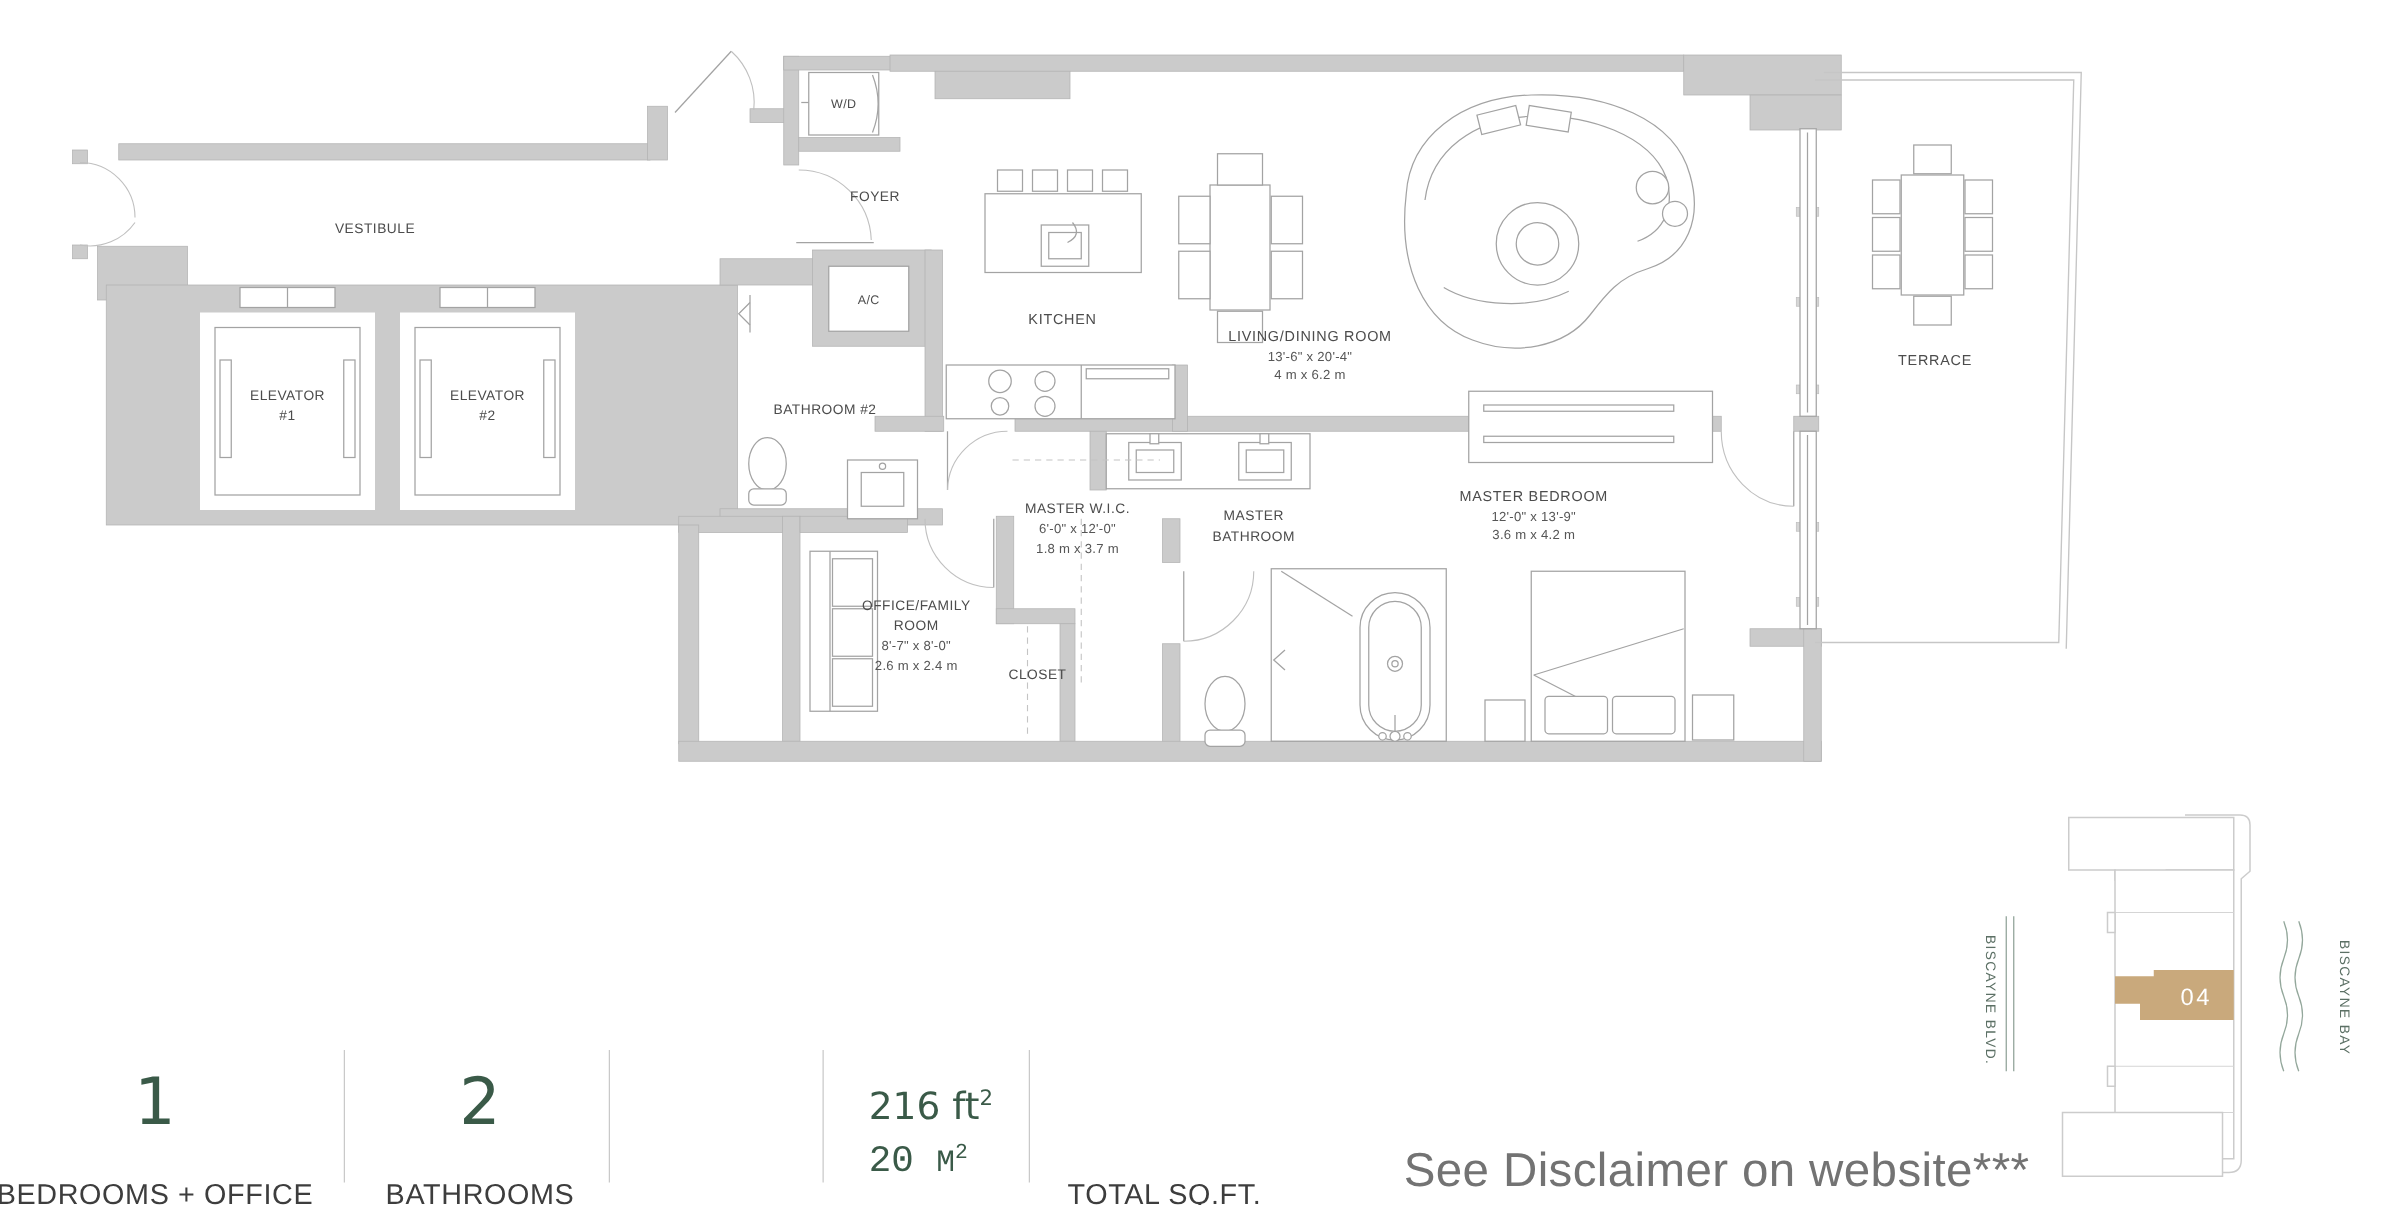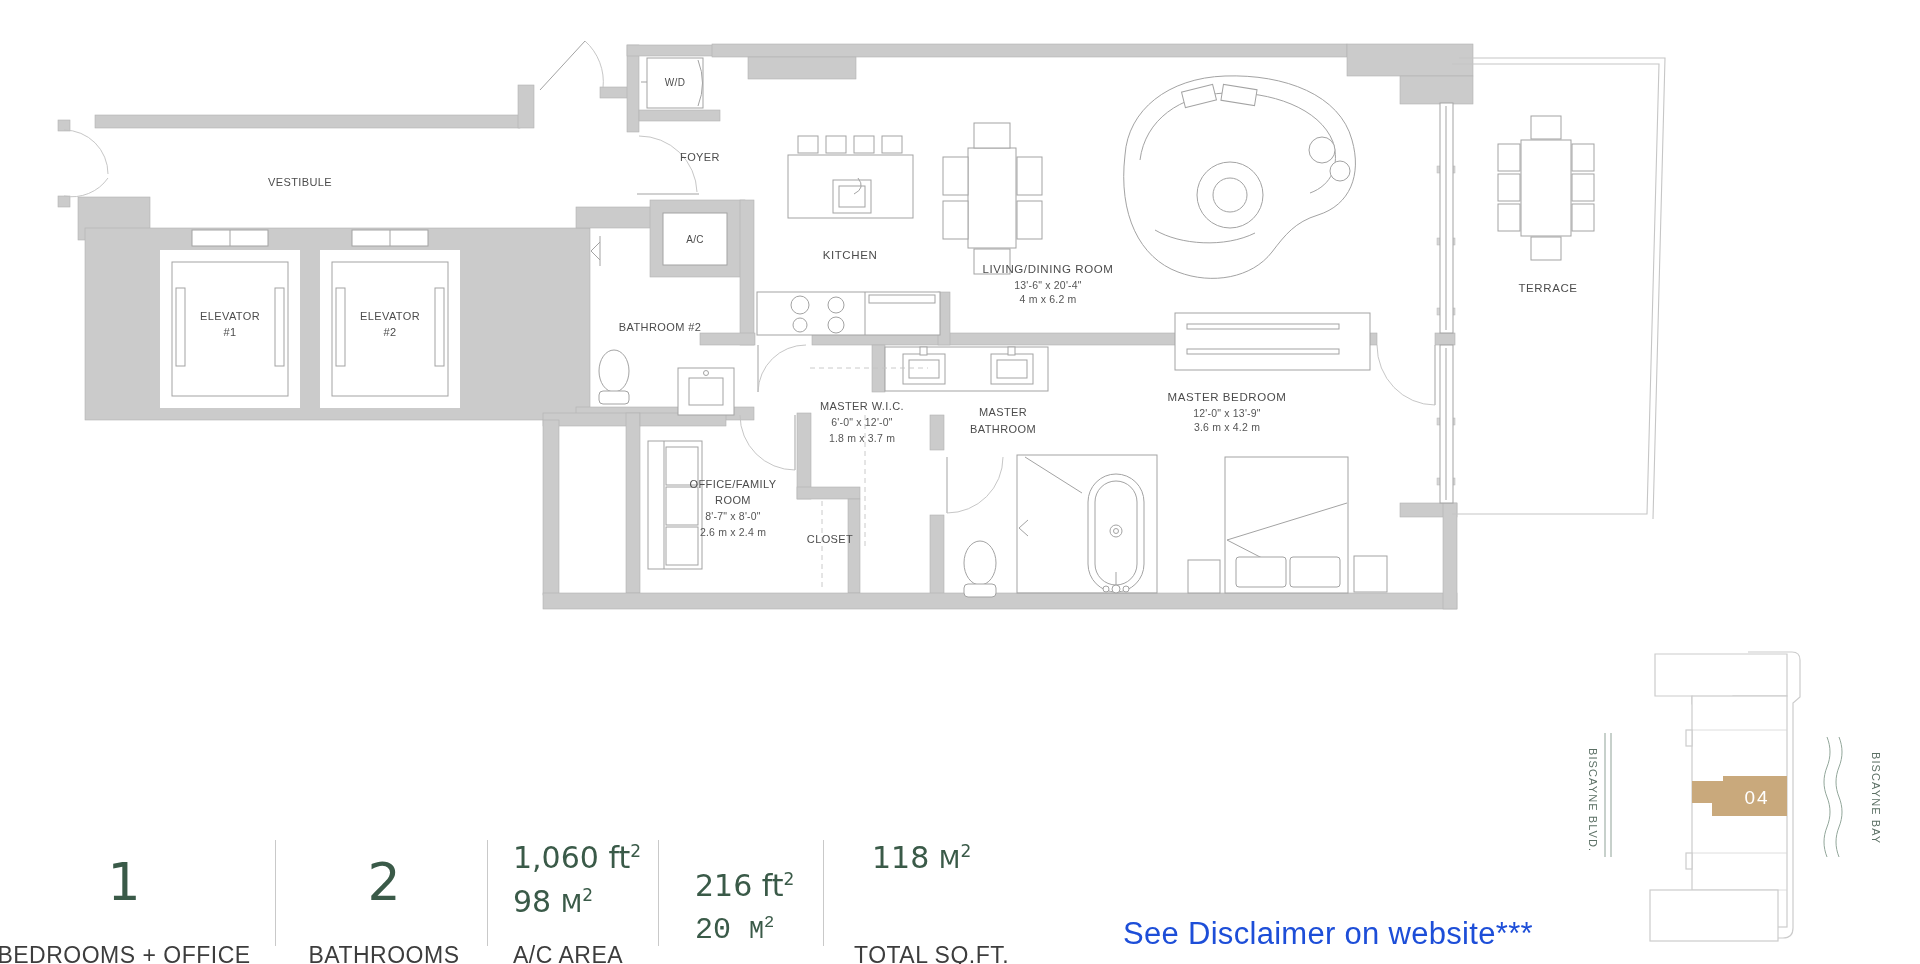--- a/index.html
+++ b/index.html
@@ -28,21 +28,21 @@
   .col .big{font-family:"DejaVu Sans", sans-serif;font-size:52px;color:#3a5a48;
             text-align:center;line-height:52px;}
   .col .lbl{position:absolute;top:86px;left:0;right:0;font-size:23px;letter-spacing:.5px;
             color:#3d3d3d;white-space:nowrap;}
   .center .lbl{text-align:center;}
   .num-row{font-family:"DejaVu Sans", sans-serif;font-size:30px;color:#3a5a48;
            line-height:40px;white-space:nowrap;}
   .num-row .unit-m{font-size:25px;}
   .sup{font-size:17px;position:relative;top:-11px;}
   .divider{position:absolute;width:1px;background:#c9c9c9;top:840px;height:106px;}
-  .disclaimer{position:absolute;left:1123px;top:916px;font-size:31px;color:#1d4ed8;
+  .disclaimer{position:absolute;left:1123px;top:916px;font-size:38px;color:#737373;
               letter-spacing:.3px;}
 </style>
 </head>
 <body>
 
 <svg width="1920" height="964" viewBox="0 0 1920 964">
 
   <g>
 
     <rect class="w" x="95" y="115" width="425" height="13"></rect>
@@ -334,35 +334,29 @@
 
   <div class="divider" style="left:275px;"></div>
 
   <div class="col center" style="left:284px;top:856px;width:200px;">
     <div class="big">2</div>
     <div class="lbl">BATHROOMS</div>
   </div>
 
   <div class="divider" style="left:487px;"></div>
 
-  <div class="col" style="left:513px;top:838px;width:150px;">
-    <div class="num-row"><span>1,060</span>&nbsp;<span>ft</span><span class="sup">2</span></div>
-    <div class="num-row"><span>98</span>&nbsp;<span class="unit-m">M</span><span class="sup">2</span></div>
-    <div class="lbl" style="top:104px;">A/C AREA</div>
-  </div>
 
   <div class="divider" style="left:658px;"></div>
 
   <div class="col" style="left:689px;top:838px;width:130px;margin-top:28px;">
     <div class="num-row" style="padding-left:6px;"><span>216</span>&nbsp;<span>ft</span><span class="sup">2</span></div>
     <div class="num-row" style="padding-left:6px;font-family:Liberation Mono, monospace;"><span>20</span>&nbsp;<span class="unit-m">M</span><span class="sup">2</span></div>
     <div class="lbl" style="top:104px;">TERRACE</div>
   </div>
 
   <div class="divider" style="left:823px;"></div>
 
   <div class="col" style="left:854px;top:838px;width:180px;">
-    <div class="num-row" style="padding-left:18px;"><span>118</span>&nbsp;<span class="unit-m">M</span><span class="sup">2</span></div>
     <div class="lbl" style="top:104px;">TOTAL SQ.FT.</div>
   </div>
 </div>
 
 <div class="disclaimer">See Disclaimer on website***</div>
 
 </body></html>

